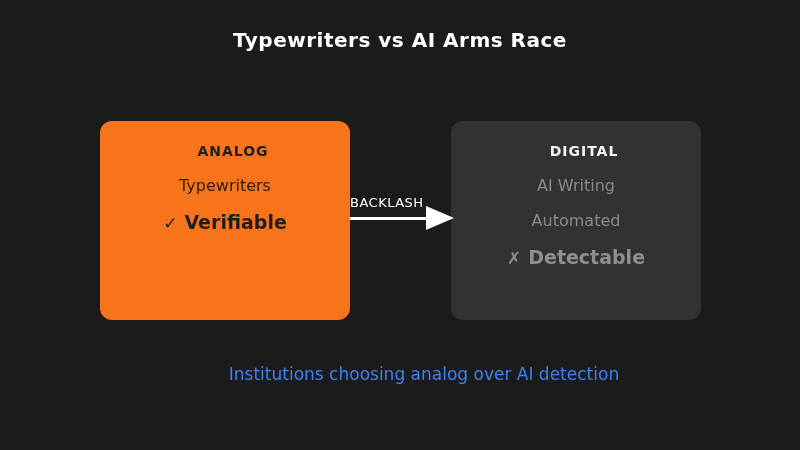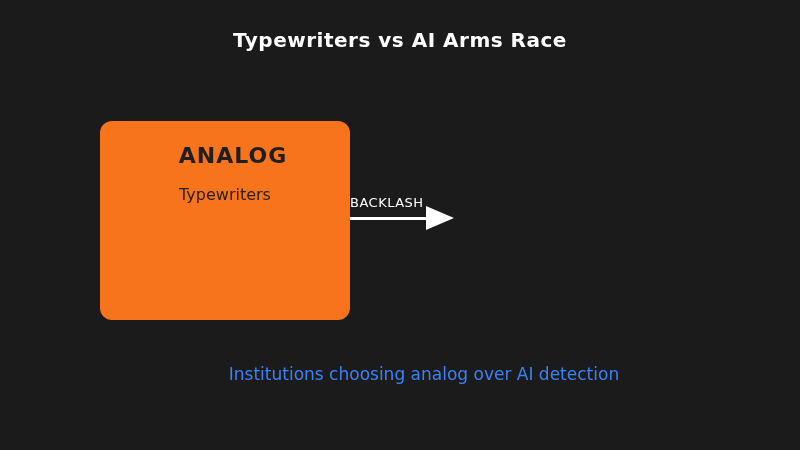--- a/index.html
+++ b/index.html
@@ -41,21 +41,21 @@
     left: 100px;
     background: #f7741d;
     color: #1f1f1f;
   }
   .card-digital {
     left: 451px;
     background: #323232;
     color: #8f8f8f;
   }
   .card-title {
-    font-size: 22px;
+    font-size: 14px;
     font-weight: bold;
     letter-spacing: 1px;
     margin: 0 0 17px 16px;
   }
   .card-digital .card-title {
     color: #f5f5f5;
   }
   .card-line {
     font-size: 16px;
     line-height: 19px;
@@ -129,22 +129,29 @@
 </head>
 <body>
 
 <div class="stage">
 
   <h1 class="main-title">Typewriters vs AI Arms Race</h1>
 
   <div class="card card-analog">
     <div class="card-title">ANALOG</div>
     <p class="card-line">Typewriters</p>
+    <div class="card-badge"><span class="badge-icon">✓</span><span>Verifiable</span></div>
   </div>
 
+  <div class="card card-digital">
+    <div class="card-title">DIGITAL</div>
+    <p class="card-line">AI Writing</p>
+    <p class="card-line">Automated</p>
+    <div class="card-badge"><span class="badge-icon">✗</span><span>Detectable</span></div>
+  </div>
 
   <div class="arrow-group">
     <div class="arrow-label">BACKLASH</div>
     <div class="arrow-line"></div>
     <div class="arrow-head"></div>
   </div>
 
   <div class="caption">Institutions choosing analog over AI detection</div>
 
 </div>

